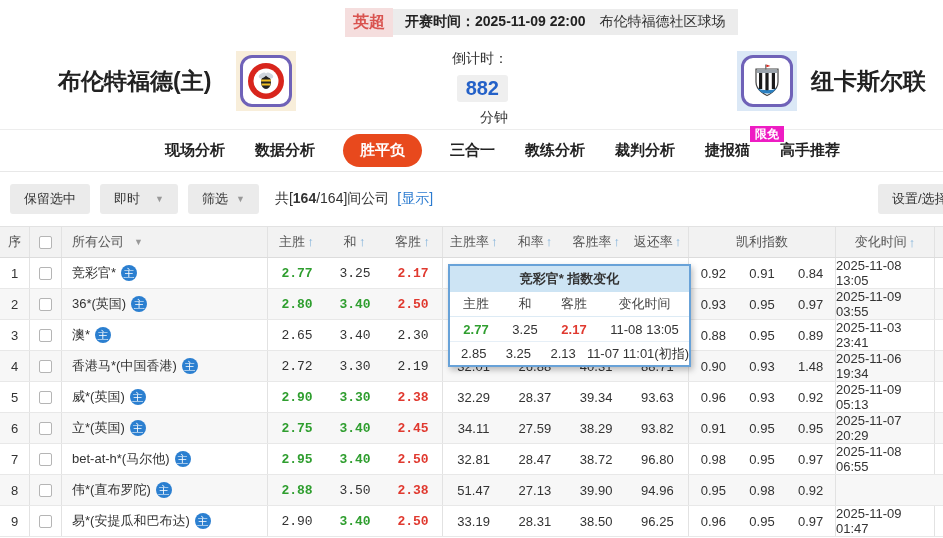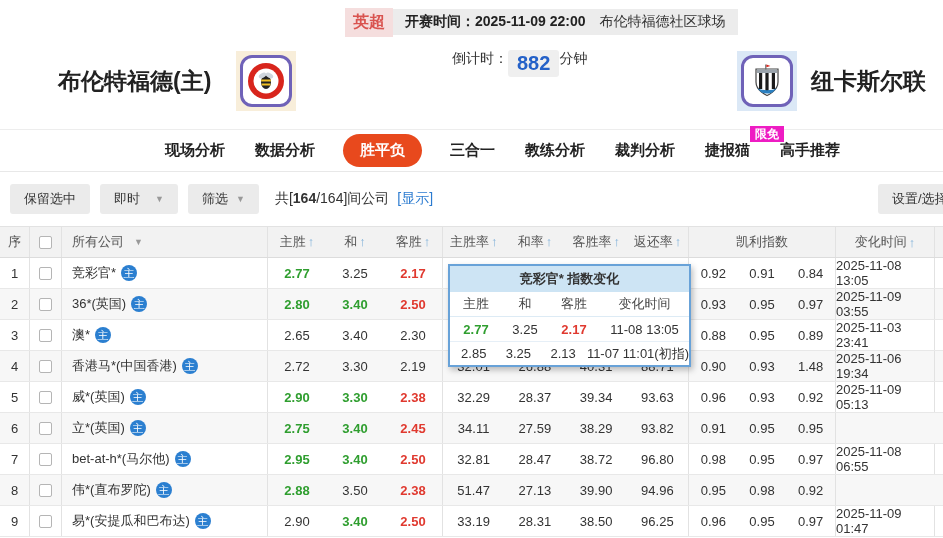--- a/index.html
+++ b/index.html
@@ -16,21 +16,21 @@
   .venue { color:#333; }
   
   .home { position:absolute; left:58px; top:50px; height:62px; display:flex; align-items:center; gap:25px; }
   .away { position:absolute; left:737px; top:50px; height:62px; display:flex; align-items:center; gap:14px; }
   .team-name { font-size:23px; font-weight:bold; color:#222; }
   .logo-box { width:60px; height:60px; display:flex; align-items:center; justify-content:center; }
   .logo-home { background:#f8eeda; }
   .logo-away { background:#dbe8f6; }
   .logo-inner { width:52px; height:52px; background:#fff; border:3px solid #6f62b8; border-radius:12px;
                 display:flex; align-items:center; justify-content:center; }
-  .countdown { position:absolute; left:452px; top:50px; height:62px; display:flex; align-items:flex-start; font-size:14px; }
+  .countdown { position:absolute; left:452px; top:50px; height:62px; display:flex; align-items:flex-end; gap:7px; font-size:14px;flex-direction:column; }
   .cd-value { background:#efefef; color:#2461c8; font-size:20px; font-weight:bold; padding:2px 9px; border-radius:3px; }
   
   .nav { position:absolute; top:129px; left:0; right:0; height:43px; display:flex; align-items:center;
          padding-left:163px; gap:26px; border-top:1px solid #ededed; border-bottom:1px solid #e8e8e8; }
   .tab { font-size:15px; font-weight:bold; color:#222; cursor:pointer; position:relative; padding:6px 2px; white-space:nowrap; }
   .tab.active { background:#e8491d; color:#fff; padding:7px 17px; border-radius:999px; }
   .tab-badge { position:absolute; top:-9px; right:-32px; background:#ee1cc3; color:#fff; font-size:12px;
                font-weight:bold; padding:2px 5px; border-radius:0; line-height:1; }
   
   .toolbar { position:absolute; top:172px; left:0; right:0; height:54px; display:flex; align-items:center; padding-left:10px; }
@@ -47,21 +47,21 @@
   .table { position:absolute; top:226px; left:0; width:943px; bottom:0; font-size:13px; }
   .thead { display:flex; height:32px; background:#f2f2f2; color:#555; align-items:center;
            border-top:1px solid #e2e2e2; border-bottom:1px solid #dcdcdc; }
   .tr { display:flex; height:31px; align-items:center; border-bottom:1px solid #e8e8e8; background:#fff; }
   .tr.alt { background:#f7f7f7; }
   .vb { border-right:1px solid #e2e2e2; }
   .cell { height:100%; display:flex; align-items:center; }
   .c-seq   { width:30px; justify-content:center; }
   .c-check { width:32px; justify-content:center; }
   .c-company { width:206px; padding-left:10px; gap:5px; }
-  .grp-odds  { width:175px; }
+  .grp-odds  { width:175px;font-family:Liberation Mono, monospace; }
   .grp-rates { width:246px; }
   .grp-kelly { width:147px; }
   .c-time  { width:99px; justify-content:center; }
   .c-cut   { width:8px; border-right:none; }
   .grp { display:flex; height:100%; align-items:center; }
   .grp > span { flex:1; text-align:center; }
   .arr { color:#7fb0d9; font-weight:bold; margin-left:2px; }
   .caret-sm { font-size:9px; color:#999; margin-left:5px; }
   .checkbox { width:13px; height:13px; background:#fff; border:1px solid #b5b5b5; border-radius:2px; cursor:pointer; }
   .zhu-badge { width:16px; height:16px; border-radius:50%; background:#2b7fd0; color:#fff; font-size:11px;
@@ -347,20 +347,21 @@
           <span class="k">34.11</span>
           <span class="k">27.59</span>
           <span class="k">38.29</span>
           <span class="k">93.82</span>
         </div>
         <div class="grp grp-kelly vb">
           <span class="k">0.91</span>
           <span class="k">0.95</span>
           <span class="k">0.95</span>
         </div>
+        <div class="cell c-time vb">2025-11-07 20:29</div>
         <div class="cell c-cut"></div>
       </div>
       <div class="tr">
         <div class="cell c-seq vb">7</div>
         <div class="cell c-check vb">
           <span class="checkbox"></span>
         </div>
         <div class="cell c-company vb">
           <span class="cname">bet-at-h*(马尔他)</span>
           <span class="zhu-badge">主</span>

